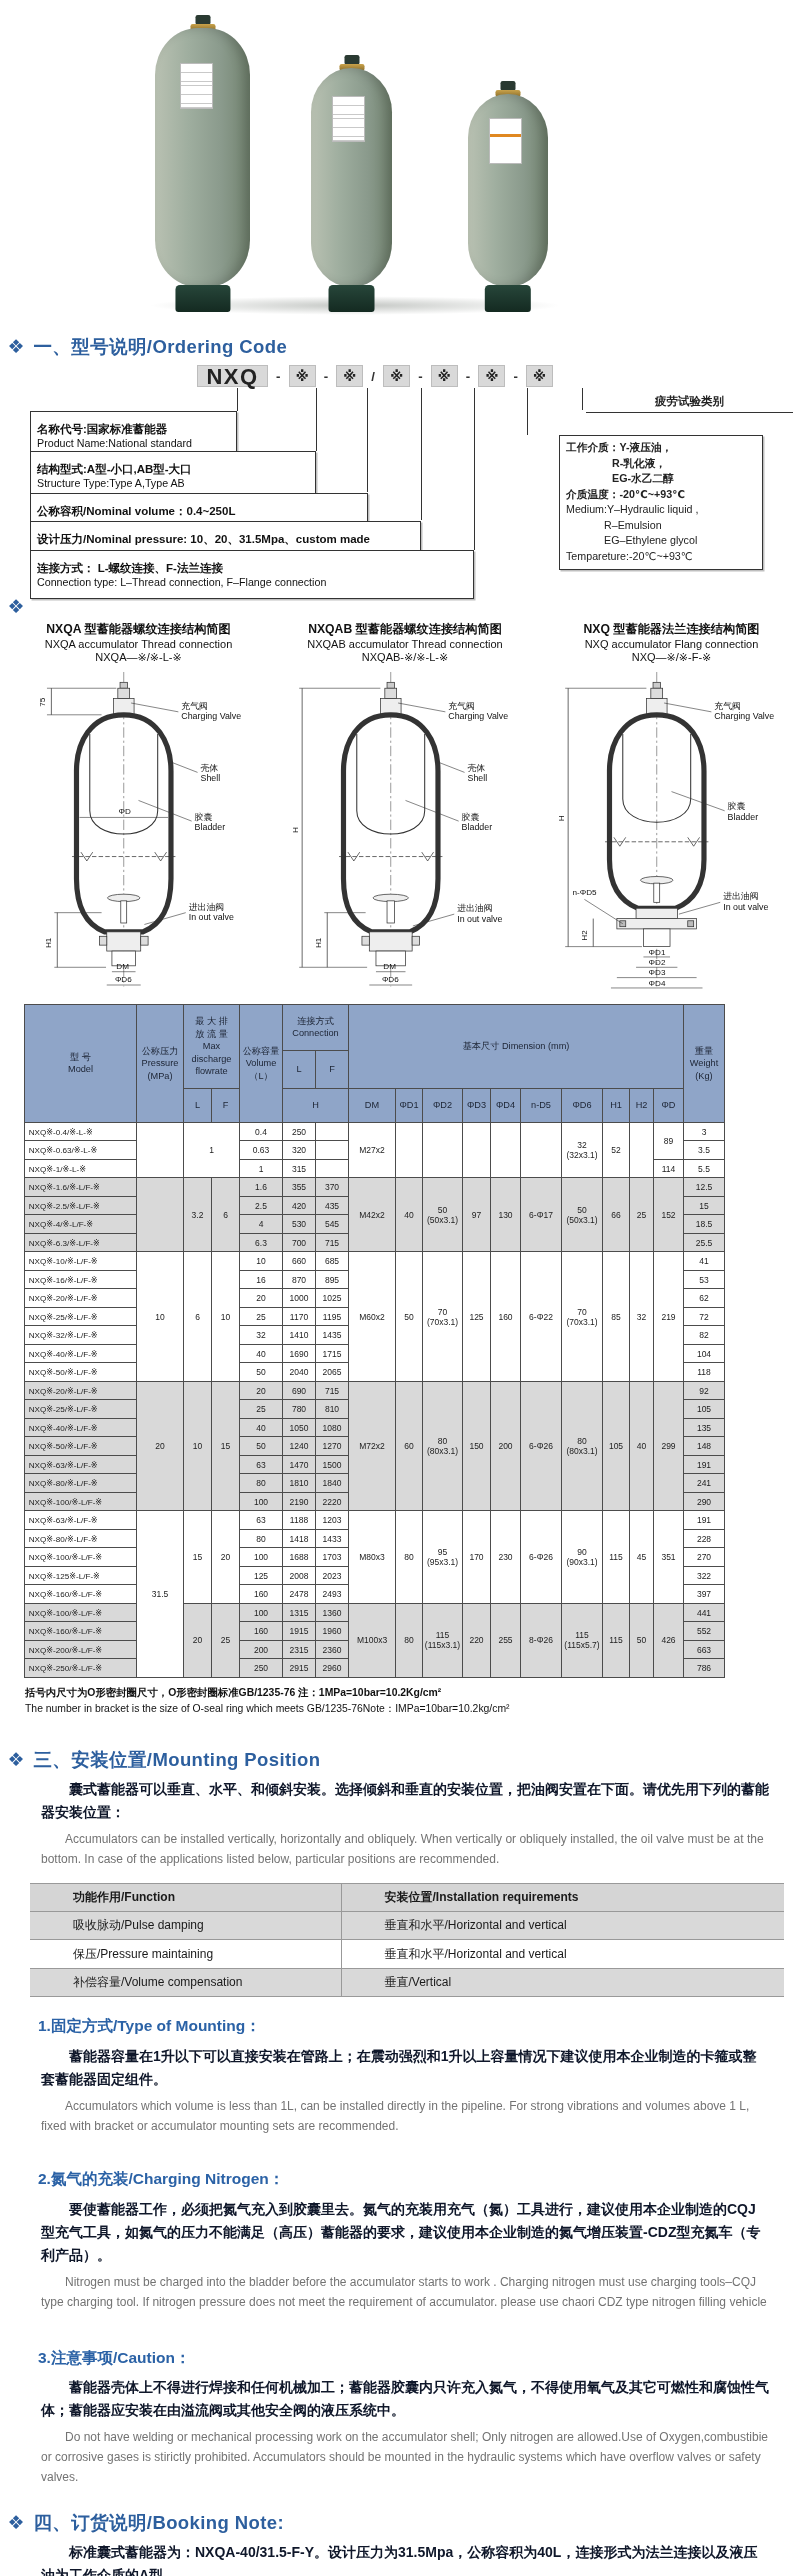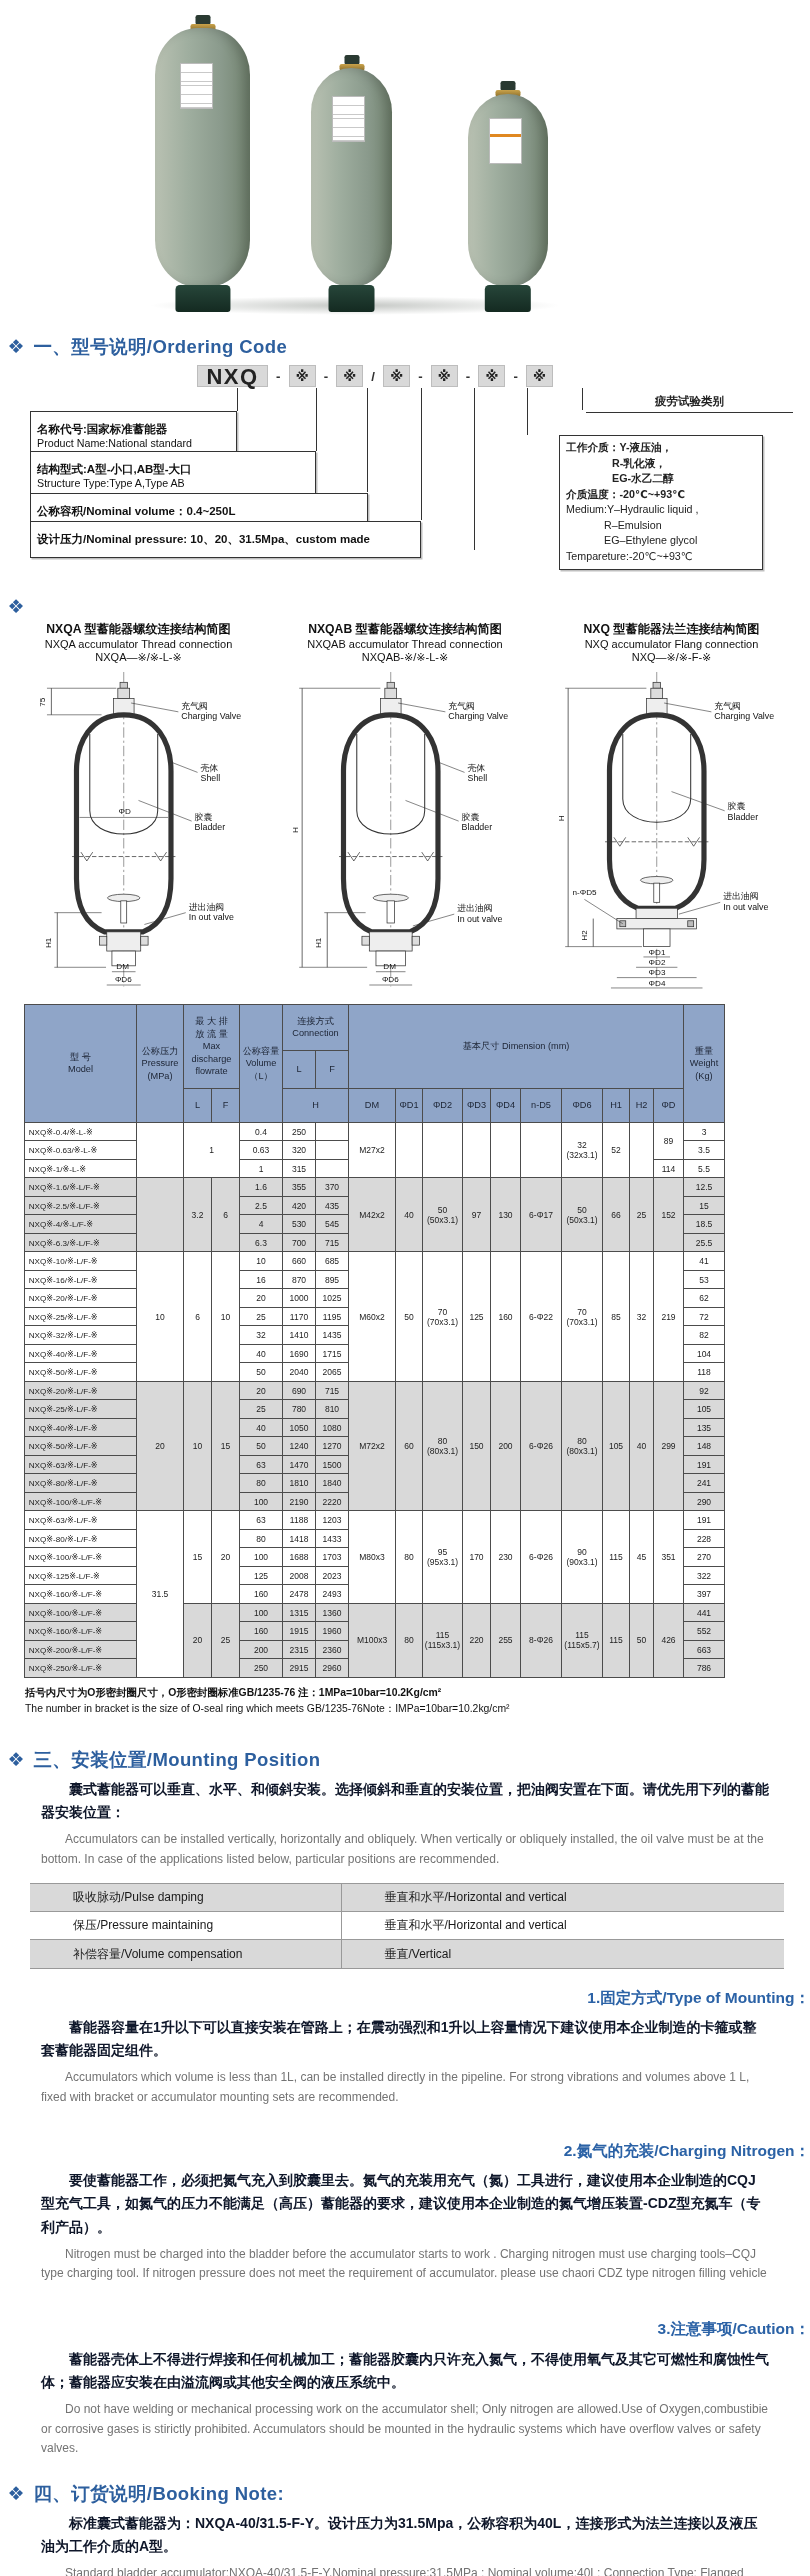--- a/index.html
+++ b/index.html
@@ -21,21 +21,21 @@
   .cyl .plabel.orange { background:
     linear-gradient(#fff 0 15px, #e08820 15px 18.5px, #fff 18.5px 100%),
     repeating-linear-gradient(#ffffff 0 3.7px, #cccccc 3.7px 4.4px); }
   .cyl .foot { position:absolute; left:50%; transform:translateX(-50%); bottom:0; width:58%; height:27px; background:linear-gradient(#27463a,#142a21); border-radius:4.4px 4.4px 3px 3px; }
   .floor-shadow { position:absolute; height:19px; border-radius:50%;
     background:radial-gradient(ellipse at center, rgba(60,70,60,.30), rgba(0,0,0,0) 70%); }
   
   .sec-head { display:flex; align-items:center; gap:9px; margin:10.4px 0 4.4px 7.4px; }
   .sec-head .clover { color:#2d5f9e; font-size:19px; line-height:1; }
   .sec-head .stitle { color:#2d5f9e; font-size:18.5px; font-weight:bold; letter-spacing:0.4px; }
-  .sub-head { color:#2b62a6; font-size:15.5px; font-weight:bold; margin:19px 0 7.4px 38px;text-align:right; }
+  .sub-head { color:#2b62a6; font-size:15.5px; font-weight:bold; margin:19px 0 7.4px 38px; }
   
   .order-wrap { position:relative; height:223px; margin-top:3px; font-size:11px; }
   .code-row { position:absolute; left:197px; top:1.5px; display:flex; align-items:center; gap:8.1px; }
   .code-box { background:#d9d9d9; border:0.7px solid #bdbdbd; text-align:center; font-weight:bold; }
   .code-base { width:71px; height:22px; font-size:22px; line-height:21px; letter-spacing:1.5px; }
   .code-star { width:27px; height:22px; font-size:13.3px; line-height:21.4px; }
   .code-sep { font-size:13.3px; font-weight:bold; color:#333; }
   .stub { position:absolute; border-left:0.7px solid #333; width:0; }
   .callout { position:absolute; left:30px; border:0.7px solid #333; box-shadow:1.5px 1.5px 0 rgba(0,0,0,.25); padding:10px 6px; background:#fff; }
   .callout .cn { font-weight:bold; font-size:11.5px; color:#111; }
@@ -139,20 +139,24 @@
   </div>
   <div class="callout" style="top:87px;width:286px;">
     <div class="cn">结构型式:A型-小口,AB型-大口</div>
     <div class="en">Structure Type:Type A,Type AB</div>
   </div>
   <div class="callout" style="top:129px;width:338px;">
     <div class="cn">公称容积/Nominal volume：0.4~250L</div>
   </div>
   <div class="callout" style="top:157px;width:391px;">
     <div class="cn">设计压力/Nominal pressure: 10、20、31.5Mpa、custom made</div>
+  </div>
+  <div class="callout" style="top:186px;width:444px;">
+    <div class="cn">连接方式： L-螺纹连接、F-法兰连接</div>
+    <div class="en">Connection type: L–Thread connection,  F–Flange connection</div>
   </div>
 
   <div class="fatigue">疲劳试验类别</div>
   <div class="medium-box">
     <div class="cn">工作介质：Y-液压油，</div>
     <div class="cn ind">R-乳化液，</div>
     <div class="cn ind">EG-水乙二醇</div>
     <div class="cn">介质温度：-20℃~+93℃</div>
     <div>Medium:Y–Hydraulic liquid ,</div>
     <div class="ind2">R–Emulsion</div>
@@ -684,20 +688,24 @@
 
 <div class="sec-head" style="margin-top:30px;">
   <span class="clover">❖</span>
   <span class="stitle">三、安装位置/Mounting Position</span>
 </div>
 <div class="para cn">囊式蓄能器可以垂直、水平、和倾斜安装。选择倾斜和垂直的安装位置，把油阀安置在下面。请优先用下列的蓄能器安装位置：</div>
 <div class="para en">Accumulators can be installed vertically, horizontally and obliquely. When vertically or obliquely installed, the oil valve must be at the bottom. In case of the applications listed below,  particular positions are recommended.</div>
 
 <table class="mount">
   <tbody>
+      <tr class="head">
+    <td>功能作用/Function</td>
+    <td>安装位置/Installation requirements</td>
+  </tr>
   <tr class="g">
     <td>吸收脉动/Pulse damping</td>
     <td>垂直和水平/Horizontal and vertical</td>
   </tr>
   <tr>
     <td>保压/Pressure maintaining</td>
     <td>垂直和水平/Horizontal and vertical</td>
   </tr>
   <tr class="g">
     <td>补偿容量/Volume compensation</td>

